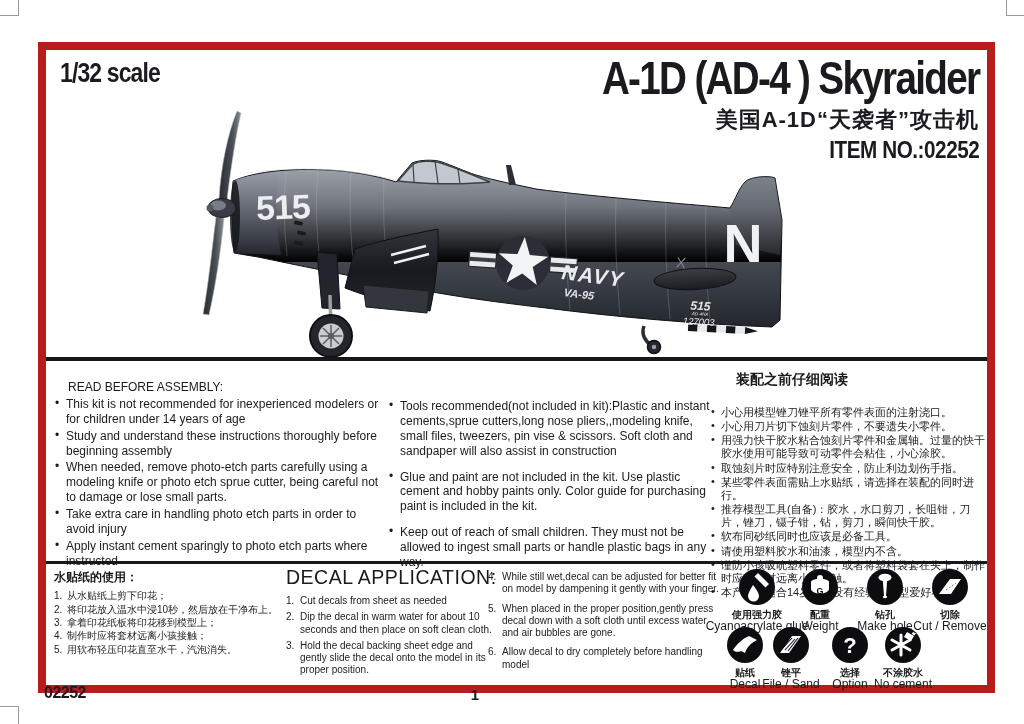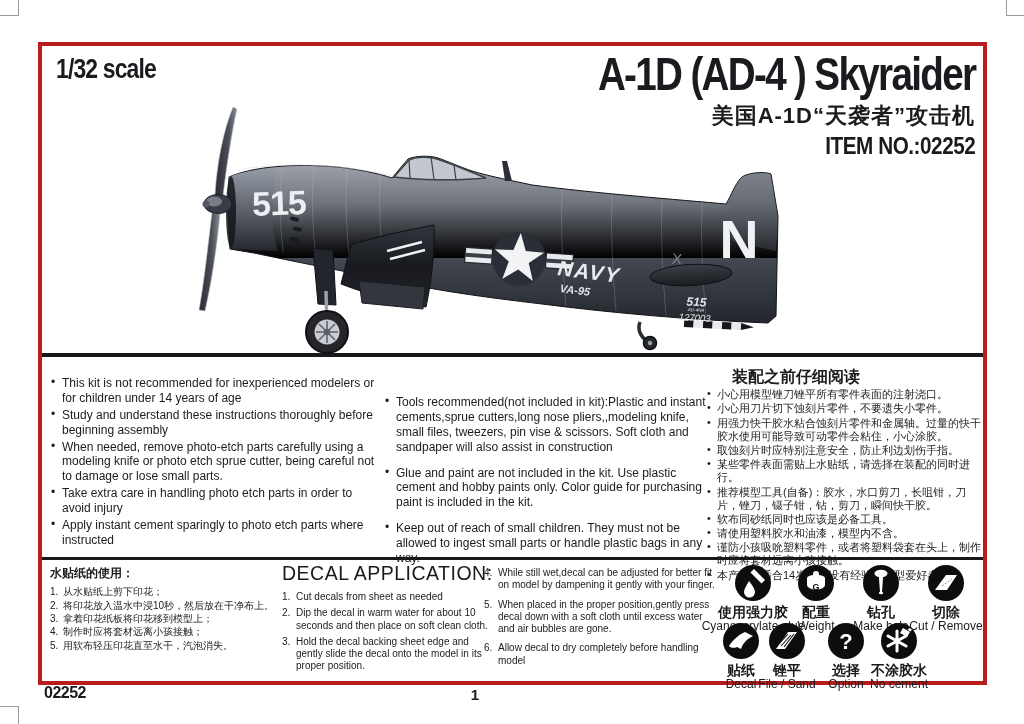--- a/index.html
+++ b/index.html
@@ -1,59 +1,59 @@
 <!DOCTYPE html>
 <html><head>
 <meta charset="utf-8">
 <style>
   html,body{margin:0;padding:0;background:#ffffff;}
   .page{position:relative;width:1024px;height:724px;background:#fff;overflow:hidden;
         font-family:"Liberation Sans",sans-serif;color:#1b1b1f;}
   .corner{position:absolute;border:1px solid #9a9a9a;background:#fff;}
-  .frame{position:absolute;left:38px;top:42px;width:941px;height:635px;border:4px solid #b91c1c;background:#fff;}
+  .frame{position:absolute;left:38px;top:42px;width:941px;height:635px;border:8px solid #b91c1c;background:#fff;}
   .hr{position:absolute;left:0;width:100%;background:#18181c;}
   .hr1{top:307px;height:4px;}
   .hr2{top:511px;height:3px;}
 
   .scale-label{position:absolute;left:14px;top:8px;font-size:27px;font-weight:bold;letter-spacing:-1px;
                transform:scaleX(.85);transform-origin:0 50%;white-space:nowrap;}
   .title-block{position:absolute;right:8px;top:4px;text-align:right;}
   .title-main{font-size:46px;line-height:1.05;font-weight:bold;letter-spacing:-2px;
               transform:scaleX(.84);transform-origin:100% 50%;white-space:nowrap;}
   .title-cn{font-size:22px;font-weight:bold;margin-top:3px;letter-spacing:1px;}
   .title-item{font-size:23px;font-weight:bold;letter-spacing:-.5px;margin-top:2px;
               transform:scaleX(.9);transform-origin:100% 50%;}
 
   .plane{position:absolute;left:100px;top:55px;width:760px;height:255px;}
 
   .col{position:absolute;}
   .col1{left:8px;top:330px;width:334px;font-size:12px;line-height:1.24;}
   .col2{left:342px;top:349px;width:332px;font-size:12px;line-height:1.24;}
   .col3{left:664px;top:321px;width:278px;font-size:11px;line-height:1.2;}
   .rba-head{padding-left:14px;margin-bottom:2px;}
-  .cn-head{padding-left:26px;font-weight:bold;font-size:16px;margin-bottom:2px;}
+  .cn-head{padding-left:26px;font-weight:bold;font-size:14px;margin-bottom:18px;}
   .b{position:relative;padding-left:12px;margin-bottom:2px;}
   .col2 .b{margin-bottom:11px;}
   .col3 .b{padding-left:11px;margin-bottom:1px;}
   .b::before{content:"\2022";position:absolute;left:1px;top:-1px;}
 
   .colA{left:8px;top:519px;width:232px;font-size:11.5px;line-height:1.45;}
   .colA-head{font-weight:bold;font-size:12px;margin-bottom:4px;}
   .colB{left:240px;top:516px;width:207px;}
   .decal-head{font-size:19.5px;letter-spacing:.5px;margin-bottom:6px;white-space:nowrap;}
   .steps{counter-reset:step var(--start,0);font-size:10px;line-height:1.23;}
   .step{counter-increment:step;position:relative;padding-left:14px;margin-bottom:4px;}
   .step::before{content:counter(step) ".";position:absolute;left:0;}
   .colA .step{padding-left:13px;margin-bottom:1px;}
   .colC{left:442px;top:521px;width:234px;}
   .colC .step{margin-bottom:7px;}
 
   .legend-cell{position:absolute;transform:translateX(-50%);text-align:center;width:112px;}
   .legend-cell svg{display:block;margin:0 auto;}
-  .lab-cn{font-size:14px;font-weight:bold;margin-top:2px;line-height:1.1;}
+  .lab-cn{font-size:10px;font-weight:bold;margin-top:2px;line-height:1.1;}
   .lab-en{font-size:12px;line-height:1.15;white-space:nowrap;}
 
   .footer-item{position:absolute;left:44px;top:684px;font-size:16px;font-weight:bold;letter-spacing:-.5px;}
   .footer-page{position:absolute;left:460px;top:686px;width:30px;text-align:center;font-size:15px;font-weight:bold;}
 </style>
 </head>
 <body>
 
 <div class="page">
 
@@ -202,20 +202,21 @@
       <g>
         <ellipse cx="76" cy="103" rx="14" ry="9.5" fill="#3a3d45" stroke="#16181c" stroke-width="1"></ellipse>
         <ellipse cx="72" cy="100.5" rx="8" ry="5" fill="#777c85"></ellipse>
         <circle cx="64" cy="103" r="3.5" fill="#53575f"></circle>
       </g>
     </svg>
 
     <div class="hr hr1"></div>
 
     <div class="col col1">
+      <div class="rba-head">READ BEFORE ASSEMBLY:</div>
       <div class="b">This kit is not recommended for inexperienced modelers or for children under 14 years of age</div>
       <div class="b">Study and understand these instructions thoroughly before beginning assembly</div>
       <div class="b">When needed, remove photo-etch parts carefully using a modeling knife or photo etch sprue cutter, being careful not to damage or lose small parts.</div>
       <div class="b">Take extra care in handling photo etch parts in order to avoid injury</div>
       <div class="b">Apply instant cement sparingly to photo etch parts where instructed</div>
     </div>
 
     <div class="col col2">
       <div class="b">Tools recommended(not included in kit):Plastic and instant cements,sprue cutters,long nose pliers,,modeling knife, small files, tweezers, pin vise &amp; scissors. Soft cloth and sandpaper will also assist in construction</div>
       <div class="b">Glue and paint are not included in the kit. Use plastic cement and hobby paints only. Color guide for purchasing paint is included in the kit.</div>

